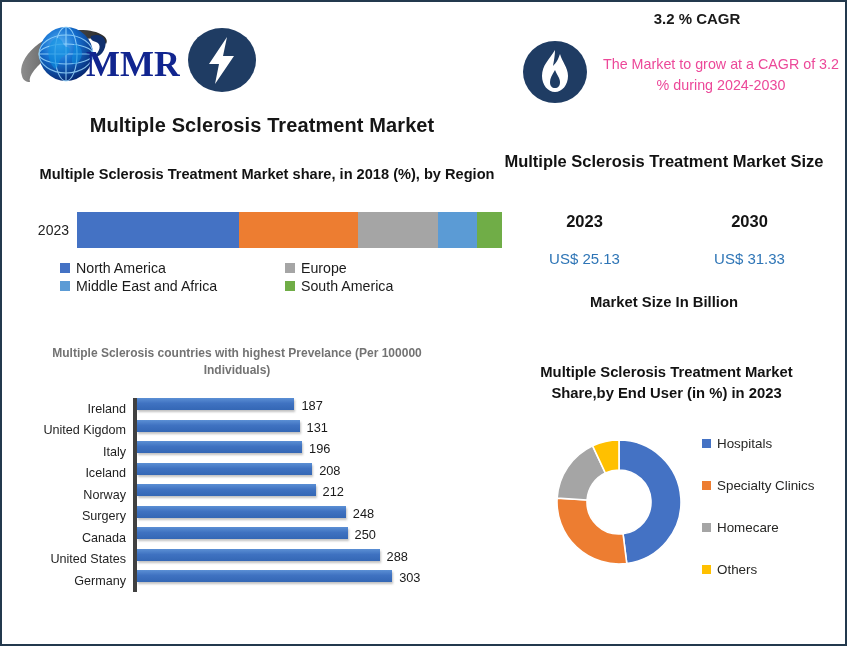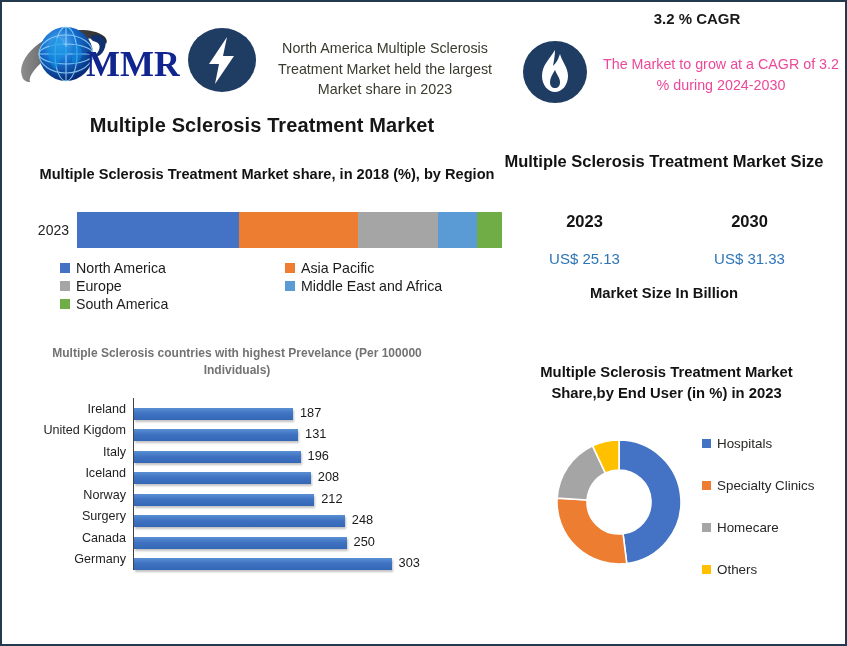--- a/index.html
+++ b/index.html
@@ -189,21 +189,21 @@
   .size-values > div {
     flex: 1;
     text-align: center;
     font-weight: normal;
     font-size: 15px;
     color: #2e75b6;
   }
   .size-footer {
     position: absolute;
     left: 492px;
-    top: 283px;
+    top: 292px;
     width: 340px;
     text-align: center;
     font-weight: bold;
     font-size: 14.8px;
     color: #141414;
   }
 
   
   .prev-title {
     position: absolute;
@@ -234,23 +234,23 @@
     padding-right: 7px;
     font-size: 12.6px;
     color: #1f1f1f;
     box-sizing: border-box;
     white-space: nowrap;
   }
   .prev-track {
     position: relative;
     flex: 1;
     height: 100%;
-    border-left: 1px solid #404040;
-    display: flex;
-    align-items: flex-end;
+    border-left: 4px solid #404040;
+    display: flex;
+    align-items: flex-start;
   }
   .prev-bar {
     height: 12px;
     background: linear-gradient(to bottom, #5b8fd4 0%, #3f72c1 45%, #3467b5 100%);
     box-shadow: 1px 2px 2px rgba(120,120,120,.45);
   }
   .prev-value {
     font-size: 12.8px;
     color: #191919;
     margin-left: 7px;
@@ -325,21 +325,20 @@
       <path d="M60 30 C 66 31, 70 37, 67 44 C 64 50, 60 52, 58 48 C 57 42, 61 38, 60 30 Z" fill="#0e8fe0" opacity=".55"></path>
       <path d="M77 22 C 88 18, 95 26, 90 36 C 87 42, 82 44, 80 42 C 86 38, 88 30, 82 28 C 78 27, 76 25, 77 22 Z" fill="#11306e"></path>
       <text x="72" y="62" font-family="'Liberation Serif', serif" font-size="36" font-weight="bold" fill="#11258f">MMR</text>
     </svg>
   </div>
 
   <svg class="badge-bolt" viewBox="0 0 70 66">
     <ellipse cx="35" cy="33" rx="34" ry="32" fill="#1f3c63"></ellipse>
     <path d="M40 10 L22 37 L32 37 L28 57 L47 29 L36 29 Z" fill="#ffffff"></path>
   </svg>
-  <div class="header-text-left">North America Multiple Sclerosis Treatment Market held the largest Market share in 2023</div>
 
   <div class="cagr-title">3.2 % CAGR</div>
   <svg class="badge-flame" viewBox="0 0 66 64">
     <ellipse cx="33" cy="32" rx="32" ry="31" fill="#1f3c63"></ellipse>
     <path d="M33 10 C 27 20, 20 25, 20 36 C 20 45, 26 52, 33 52 C 40 52, 46 45, 46 36 C 46 27, 40 22, 38 14 C 36 20, 34 23, 31 26 C 32 20, 33 15, 33 10 Z" fill="#ffffff"></path>
     <path d="M33 30 C 30 35, 28 38, 28 42 C 28 46, 30 48, 33 48 C 36 48, 38 46, 38 42 C 38 38, 35 35, 33 30 Z" fill="#1f3c63"></path>
   </svg>
   <div class="header-text-right">The Market to grow at a CAGR of 3.2 % during 2024-2030</div>
 
   <div class="main-title">Multiple Sclerosis Treatment Market</div>
@@ -352,24 +351,20 @@
         <div class="stacked-seg" style="width: 28%; background: rgb(237, 125, 49);"></div>
         <div class="stacked-seg" style="width: 19%; background: rgb(165, 165, 165);"></div>
         <div class="stacked-seg" style="width: 9%; background: rgb(91, 155, 213);"></div>
         <div class="stacked-seg" style="width: 6%; background: rgb(112, 173, 71);"></div>
       </div>
   </div>
   <div class="region-legend">
       <div class="leg-item">
         <span class="leg-swatch" style="background: rgb(68, 114, 196);"></span>
         <span>North America</span>
-      </div>
-      <div class="leg-item">
-        <span class="leg-swatch" style="background: rgb(237, 125, 49);"></span>
-        <span>Asia Pacific</span>
       </div>
       <div class="leg-item">
         <span class="leg-swatch" style="background: rgb(165, 165, 165);"></span>
         <span>Europe</span>
       </div>
       <div class="leg-item">
         <span class="leg-swatch" style="background: rgb(91, 155, 213);"></span>
         <span>Middle East and Africa</span>
       </div>
       <div class="leg-item">
@@ -431,20 +426,27 @@
         <div class="prev-track">
           <div class="prev-bar" style="width: 66.297%;"></div>
           <div class="prev-value">248</div>
         </div>
       </div>
       <div class="prev-row">
         <div class="prev-label">Canada</div>
         <div class="prev-track">
           <div class="prev-bar" style="width: 66.8317%;"></div>
           <div class="prev-value">250</div>
+        </div>
+      </div>
+      <div class="prev-row">
+        <div class="prev-label">United States</div>
+        <div class="prev-track">
+          <div class="prev-bar" style="width: 76.9901%;"></div>
+          <div class="prev-value">288</div>
         </div>
       </div>
       <div class="prev-row">
         <div class="prev-label">Germany</div>
         <div class="prev-track">
           <div class="prev-bar" style="width: 81%;"></div>
           <div class="prev-value">303</div>
         </div>
       </div>
     </div>

